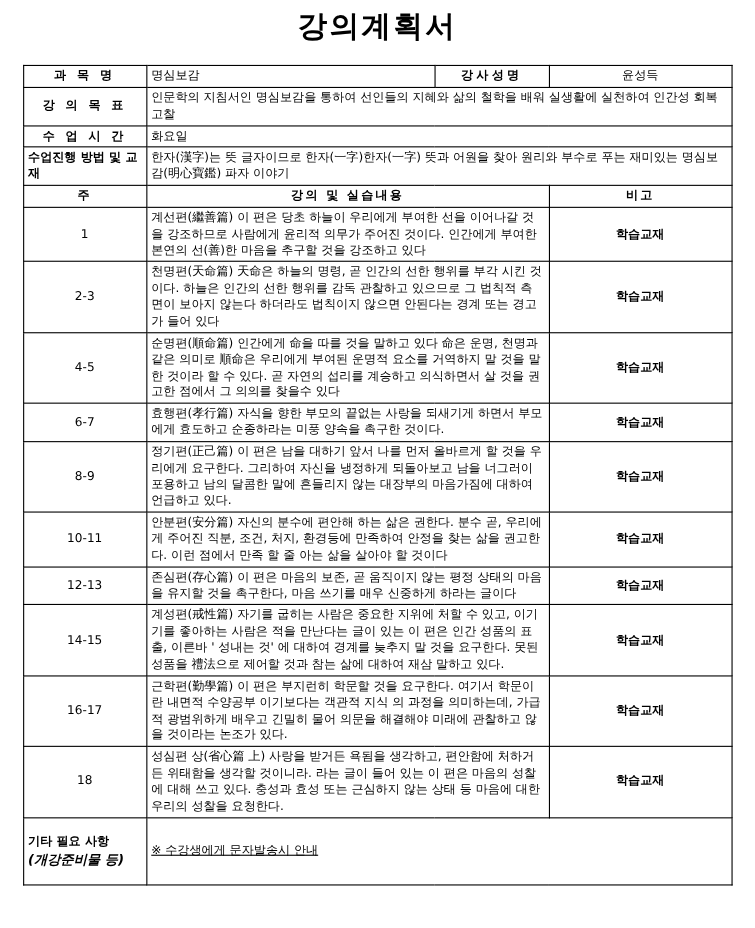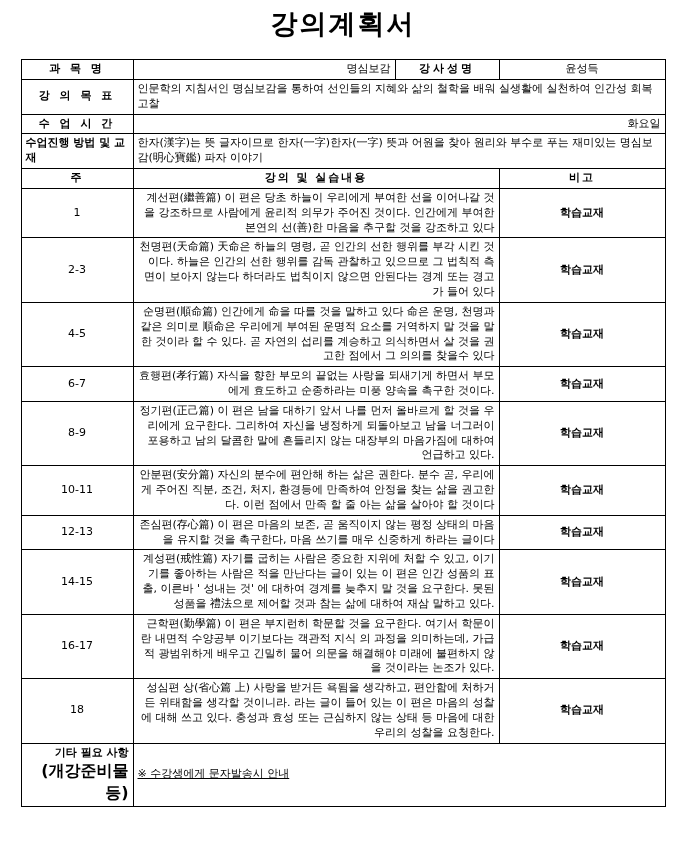--- a/index.html
+++ b/index.html
@@ -49,60 +49,61 @@
     letter-spacing: 3px;
     white-space: nowrap;
   }
   .lbl-sm {
     font-weight: bold;
     font-size: 12px;
     letter-spacing: 0px;
     line-height: 1.3;
   }
   .val {
-    text-align: right;
+    text-align: left;
     font-size: 11.5px;
     padding-left: 6px;
   }
   .val-c {
     text-align: center;
     font-size: 11.5px;
   }
   .hdr {
     text-align: center;
     font-weight: bold;
     font-size: 13px;
     letter-spacing: 2px;
   }
   .week {
     text-align: center;
     font-size: 13px;
   }
   .content {
-    text-align: right;
+    text-align: left;
     font-size: 11.3px;
     line-height: 1.42;
     padding: 3px 5px;
   }
   .note {
     text-align: center;
     font-size: 13px;
     font-weight: bold;
     white-space: nowrap;
   }
   .etc-label {
-    text-align: right;
+    text-align: left;
     font-weight: bold;
     font-size: 13px;
     line-height: 1.6;
   }
   .etc-label .sub {
-    font-size: 16px;
+    font-size: 12px;
     font-weight: bold;
     display: block;
+    font-style: italic;
   }
   .etc-body {
     text-align: left;
     font-size: 11.5px;
     vertical-align: top;
     padding: 5px 6px;
     text-decoration: underline;
   }
   .goal {
     font-size: 11.5px;
@@ -190,21 +191,21 @@
         <td class="content" colspan="2">존심편(存心篇) 이 편은 마음의 보존, 곧 움직이지 않는 평정 상태의 마음을 유지할 것을 촉구한다, 마음 쓰기를 매우 신중하게 하라는 글이다</td>
         <td class="note">학습교재</td>
       </tr>
       <tr>
         <td class="week">14-15</td>
         <td class="content" colspan="2">계성편(戒性篇) 자기를 굽히는 사람은 중요한 지위에 처할 수 있고, 이기기를 좋아하는 사람은 적을 만난다는 글이 있는 이 편은 인간 성품의 표출, 이른바 ' 성내는 것' 에 대하여 경계를 늦추지 말 것을 요구한다. 못된 성품을 禮法으로 제어할 것과 참는 삶에 대하여 재삼 말하고 있다.</td>
         <td class="note">학습교재</td>
       </tr>
       <tr>
         <td class="week">16-17</td>
-        <td class="content" colspan="2">근학편(勤學篇) 이 편은 부지런히 학문할 것을 요구한다. 여기서 학문이란 내면적 수양공부 이기보다는 객관적 지식 의 과정을 의미하는데, 가급적 광범위하게 배우고 긴밀히 물어 의문을 해결해야 미래에 불편하지 않을 것이라는 논조가 있다.</td>
+        <td class="content" colspan="2">근학편(勤學篇) 이 편은 부지런히 학문할 것을 요구한다. 여기서 학문이란 내면적 수양공부 이기보다는 객관적 지식 의 과정을 의미하는데, 가급적 광범위하게 배우고 긴밀히 물어 의문을 해결해야 미래에 관찰하고 않을 것이라는 논조가 있다.</td>
         <td class="note">학습교재</td>
       </tr>
       <tr>
         <td class="week">18</td>
         <td class="content" colspan="2">성심편 상(省心篇 上) 사랑을 받거든 욕됨을 생각하고, 편안함에 처하거든 위태함을 생각할 것이니라. 라는 글이 들어 있는 이 편은 마음의 성찰에 대해 쓰고 있다. 충성과 효성 또는 근심하지 않는 상태 등 마음에 대한 우리의 성찰을 요청한다.</td>
         <td class="note">학습교재</td>
       </tr>
 
       <tr>
         <td class="etc-label" style="height:56px">

